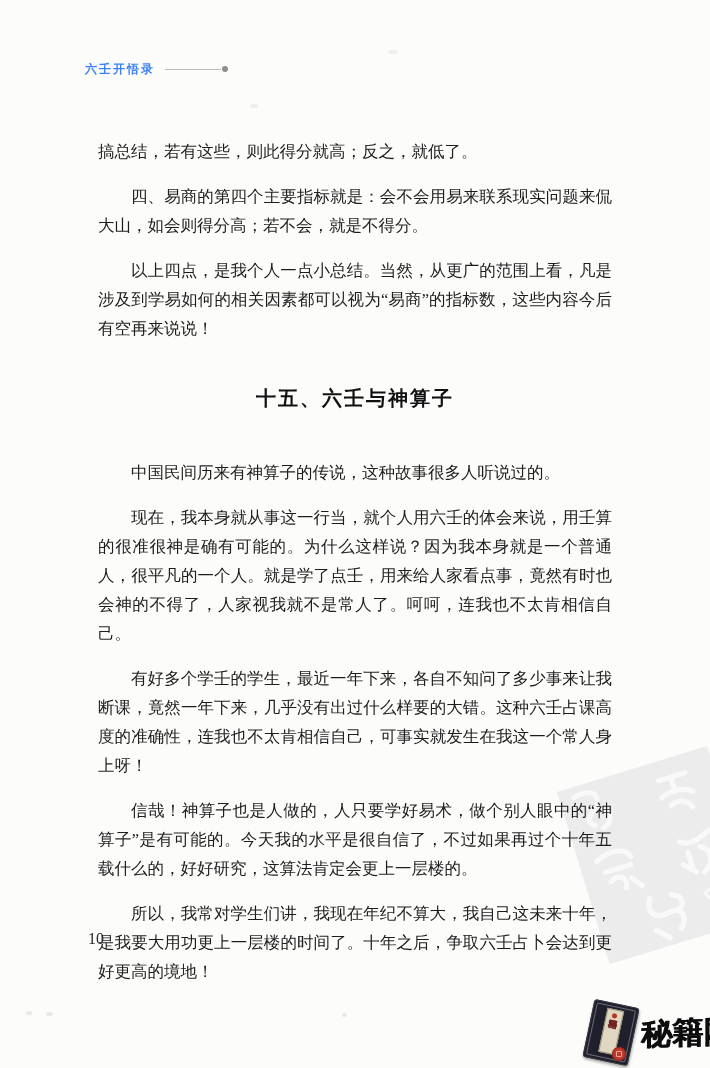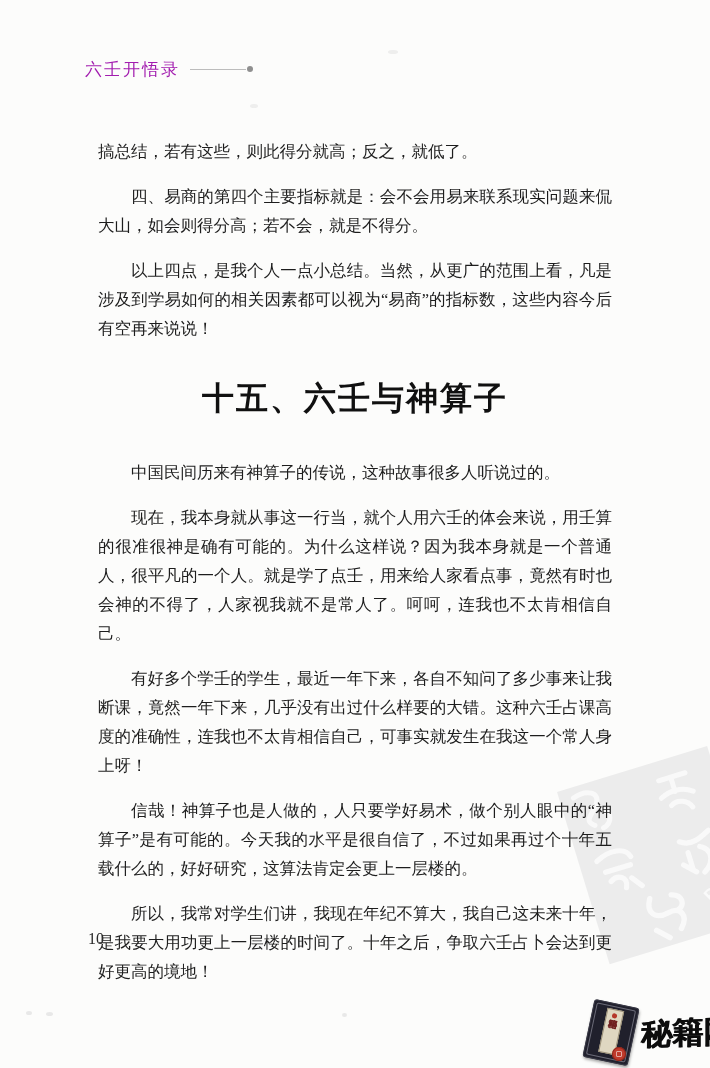--- a/index.html
+++ b/index.html
@@ -4,34 +4,34 @@
 <style>
   html,body { margin:0; padding:0; background:#ffffff; }
   .page {
     position:relative; width:710px; height:1068px;
     background:#fcfcfb; overflow:hidden;
     font-family:"Liberation Serif","DejaVu Serif",serif;
   }
 
   
   .header-row { position:absolute; left:85px; top:61px; height:16px; display:flex; align-items:center; z-index:2; }
-  .header-title { font-size:17px; color:#a21caf; letter-spacing:2px; font-family:"Liberation Sans","DejaVu Sans",sans-serif; }
+  .header-title { font-size:12px; color:#3b82f6; letter-spacing:2px; font-family:"Liberation Sans","DejaVu Sans",sans-serif;font-weight:bold; }
   .header-rule { width:56px; height:1px; background:#bcbcbc; margin-left:10px; }
   .header-dot { width:6px; height:6px; border-radius:50%; background:#8f8f8f; margin-left:1px; }
 
   
   .text-col {
     position:absolute; left:82px; top:121px; width:546px; z-index:1;
     color:#1d1d1d; font-size:16.5px; line-height:29px; text-align:justify;
   }
   .text-col p { margin:16px; text-indent:2em; }
   .text-col p.flush { text-indent:0; }
   .chapter-title {
     margin:39px 0 44px 0; text-align:center; text-indent:0;
-    font-size:32px; font-weight:bold; letter-spacing:2px; line-height:32px; color:#101010;
+    font-size:20px; font-weight:bold; letter-spacing:2px; line-height:32px; color:#101010;
   }
 
   .page-number { position:absolute; left:88px; top:930px; font-size:16px; color:#2a2a2a; z-index:1; }
 
   
   .watermark {
     position:absolute; left:557px; top:792px; width:157px; height:180px;
     background:#ececec; transform:rotate(-17deg); transform-origin:0 0;
     z-index:0; overflow:hidden;
   }

